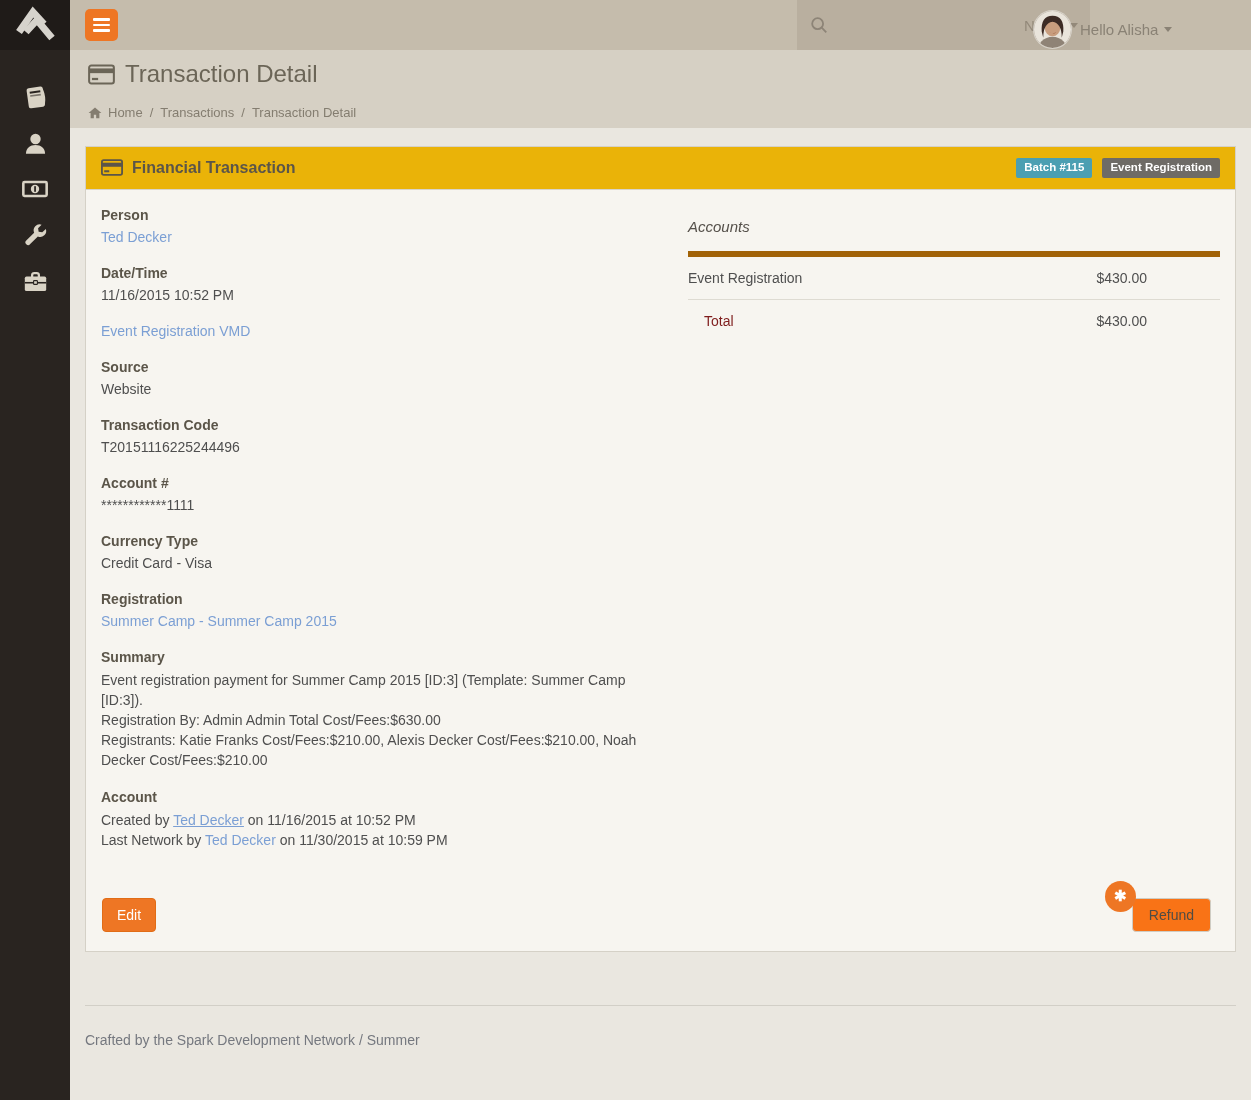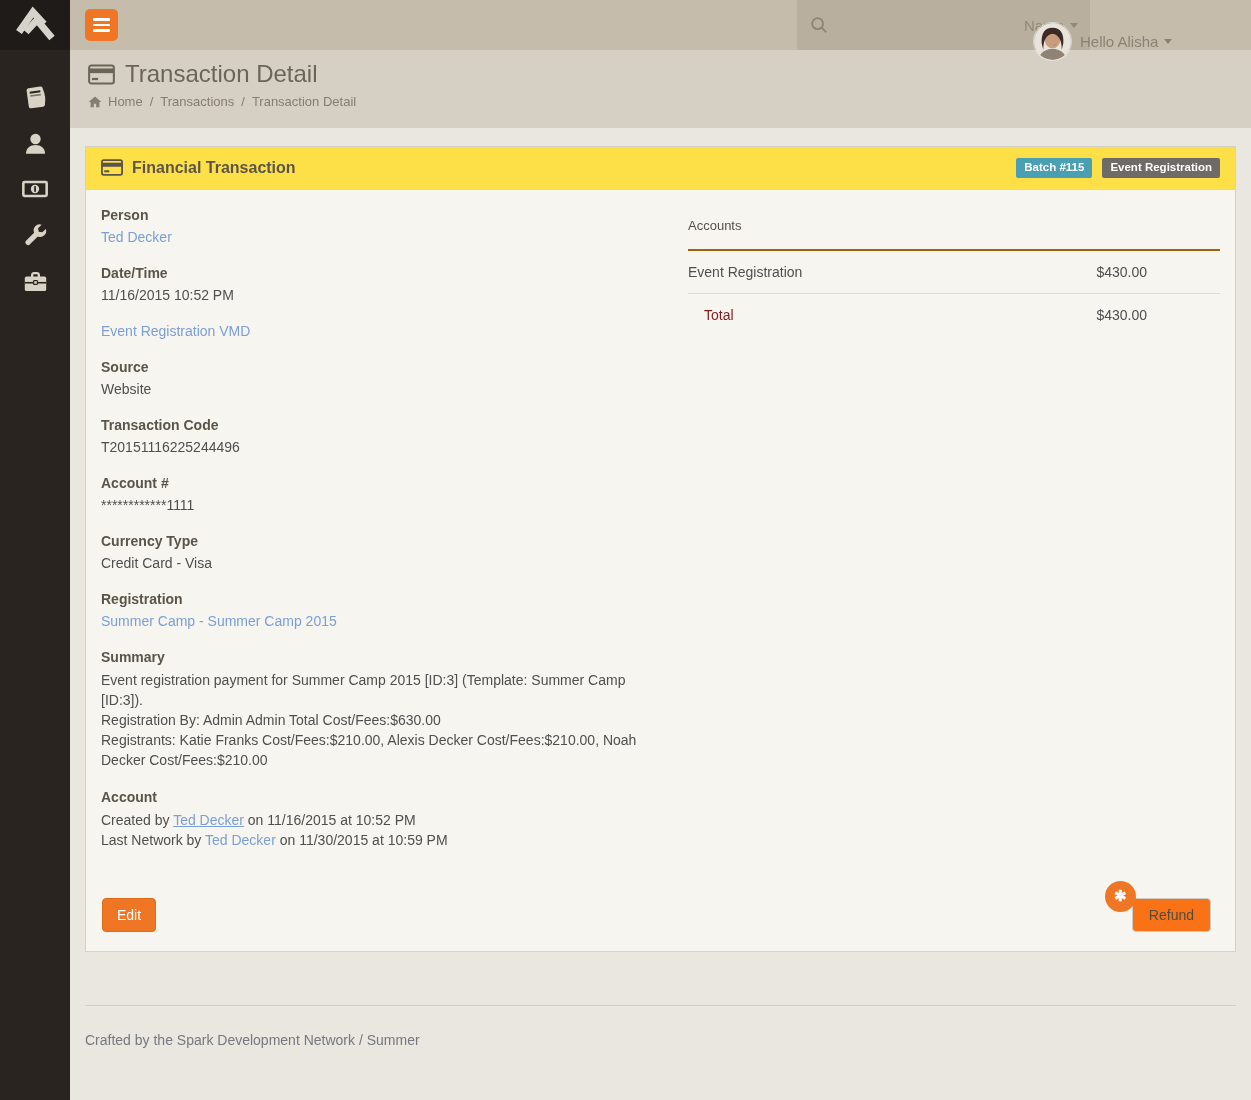--- a/index.html
+++ b/index.html
@@ -33,42 +33,42 @@
     position:absolute; left:727px; top:0; width:293px; height:50px;
     background:#b9af9f; display:flex; align-items:center; padding:0 12px;
   }
   .search-region input {
     flex:1; background:transparent; border:none; outline:none;
     font:15px "Liberation Sans", sans-serif; color:#6a6457; margin:0 8px; min-width:0;
   }
   .name-drop { display:flex; align-items:center; gap:6px; color:#93897a; font-size:15px; cursor:pointer; white-space:nowrap; }
   .caret { width:0; height:0; border-left:4.5px solid transparent; border-right:4.5px solid transparent; border-top:5px solid #93897a; display:inline-block; }
   .account-region {
-    position:absolute; right:0; top:16px; width:231px; height:50px;
+    position:absolute; right:0; top:4px; width:231px; height:50px;
     display:flex; align-items:center; gap:9px; padding-left:14px; cursor:pointer;
   }
   .avatar { width:37px; height:37px; border-radius:50%; overflow:hidden; flex:0 0 auto; box-shadow:0 0 0 1px rgba(255,255,255,.45); }
   .greeting { color:#8a8275; font-size:15px; display:flex; align-items:center; gap:6px; }
   .greeting .caret { border-top-color:#8a8275; }
 
   
   .title-strip { position:absolute; left:70px; top:50px; right:0; height:78px; background:#d6d0c4; padding:10px 15px 0 18px; z-index:3; }
   .page-title { display:flex; align-items:center; gap:10px; color:#6b6557; font-size:24px; font-weight:400; }
   .page-title svg { color:#6b6557; }
-  .crumbs { margin-top:6px; font-size:13px; color:#847d70; display:flex; align-items:center; }
+  .crumbs { margin-top:17px; font-size:13px; color:#847d70; display:flex; align-items:center; }
   .crumbs a, .crumbs span { color:#847d70; }
   .crumbs .sep { margin:0 7px; }
   .crumbs svg { margin-right:6px; }
 
   
   .content { position:absolute; left:70px; top:128px; right:0; bottom:0; padding:18px 15px 0; }
 
   .panel { background:#f7f5f0; border:1px solid #d5d1c7; }
   .panel-heading {
-    background:#fde047; border-bottom:1px solid #d8d4ca;
+    background:#eab308; border-bottom:1px solid #d8d4ca;
     padding:11px 15px; display:flex; align-items:center;
   }
   .panel-title { display:flex; align-items:center; gap:9px; font-size:16px; font-weight:700; color:#5b5549; }
   .panel-title svg { color:#5b5549; }
   .badges { margin-left:auto; display:flex; gap:10px; }
   .badge {
     color:#fff; font-size:11.5px; font-weight:700; padding:4px 8px; border-radius:2px; line-height:1; white-space:nowrap;
   }
   .badge-batch { background:#4b9fb2; cursor:pointer; }
   .badge-type { background:#6e6b66; }
@@ -80,21 +80,21 @@
   .fgroup { margin-bottom:18px; }
   .fgroup .flabel { font-weight:700; color:#5b5549; line-height:18px; margin-bottom:4px; }
   .fgroup .fvalue { color:#4f4f4f; line-height:18px; }
   .fgroup .fvalue a { color:#7b9fd4; }
   .fgroup .sum-line { color:#4f4f4f; line-height:20px; }
   .upd-line { color:#4f4f4f; line-height:20px; }
   .upd-line a { color:#7b9fd4; }
   .upd-line a.u { text-decoration:underline; }
 
   
-  .accounts-title { margin-top:12px; font-size:13px; color:#55504a; padding-bottom:16px; border-bottom:2px solid #a16207; }
+  .accounts-title { margin-top:12px; font-size:15px; color:#55504a; padding-bottom:16px; border-bottom:6px solid #a16207;font-style:italic; }
   .acct-row { display:flex; padding:13px 0; border-bottom:1px solid #dedbd2; }
   .acct-row .acct-name { flex:1; color:#4f4f4f; }
   .acct-row .acct-amount { color:#4f4f4f; padding-right:73px; }
   .acct-total { display:flex; padding:13px 0; }
   .acct-total .acct-name { flex:1; color:#7f1d1d; padding-left:16px; }
   .acct-total .acct-amount { color:#4f4f4f; padding-right:73px; }
 
   
   .actions { display:flex; align-items:center; padding:30px 24px 19px 16px; }
   .btn { font:14px "Liberation Sans", sans-serif; border-radius:4px; cursor:pointer; line-height:1; }

